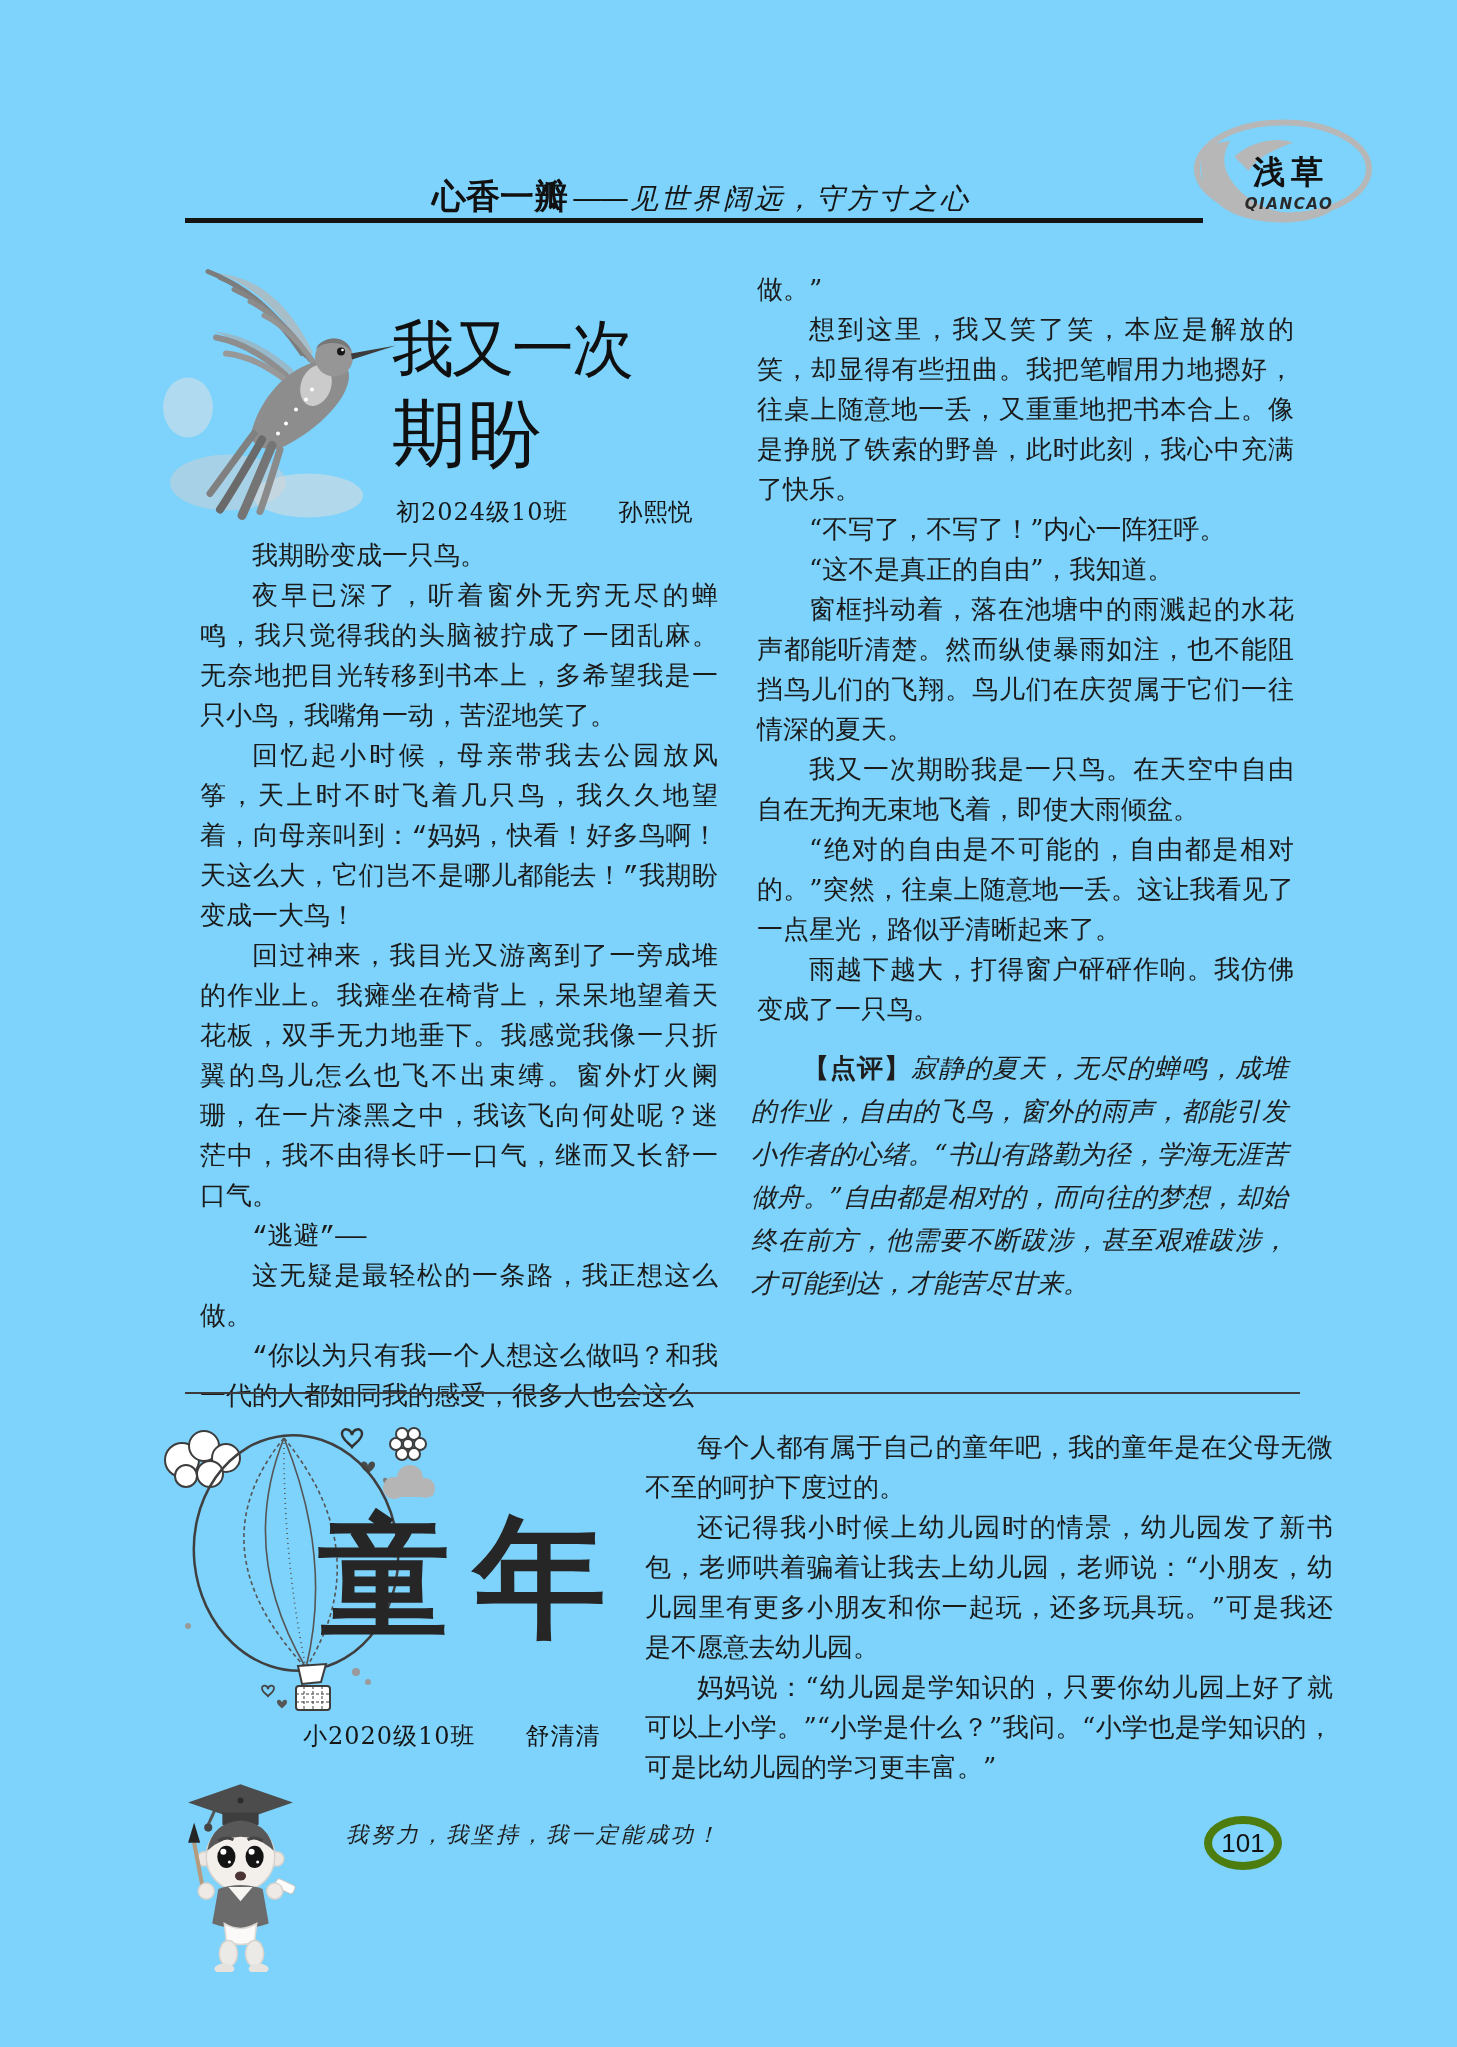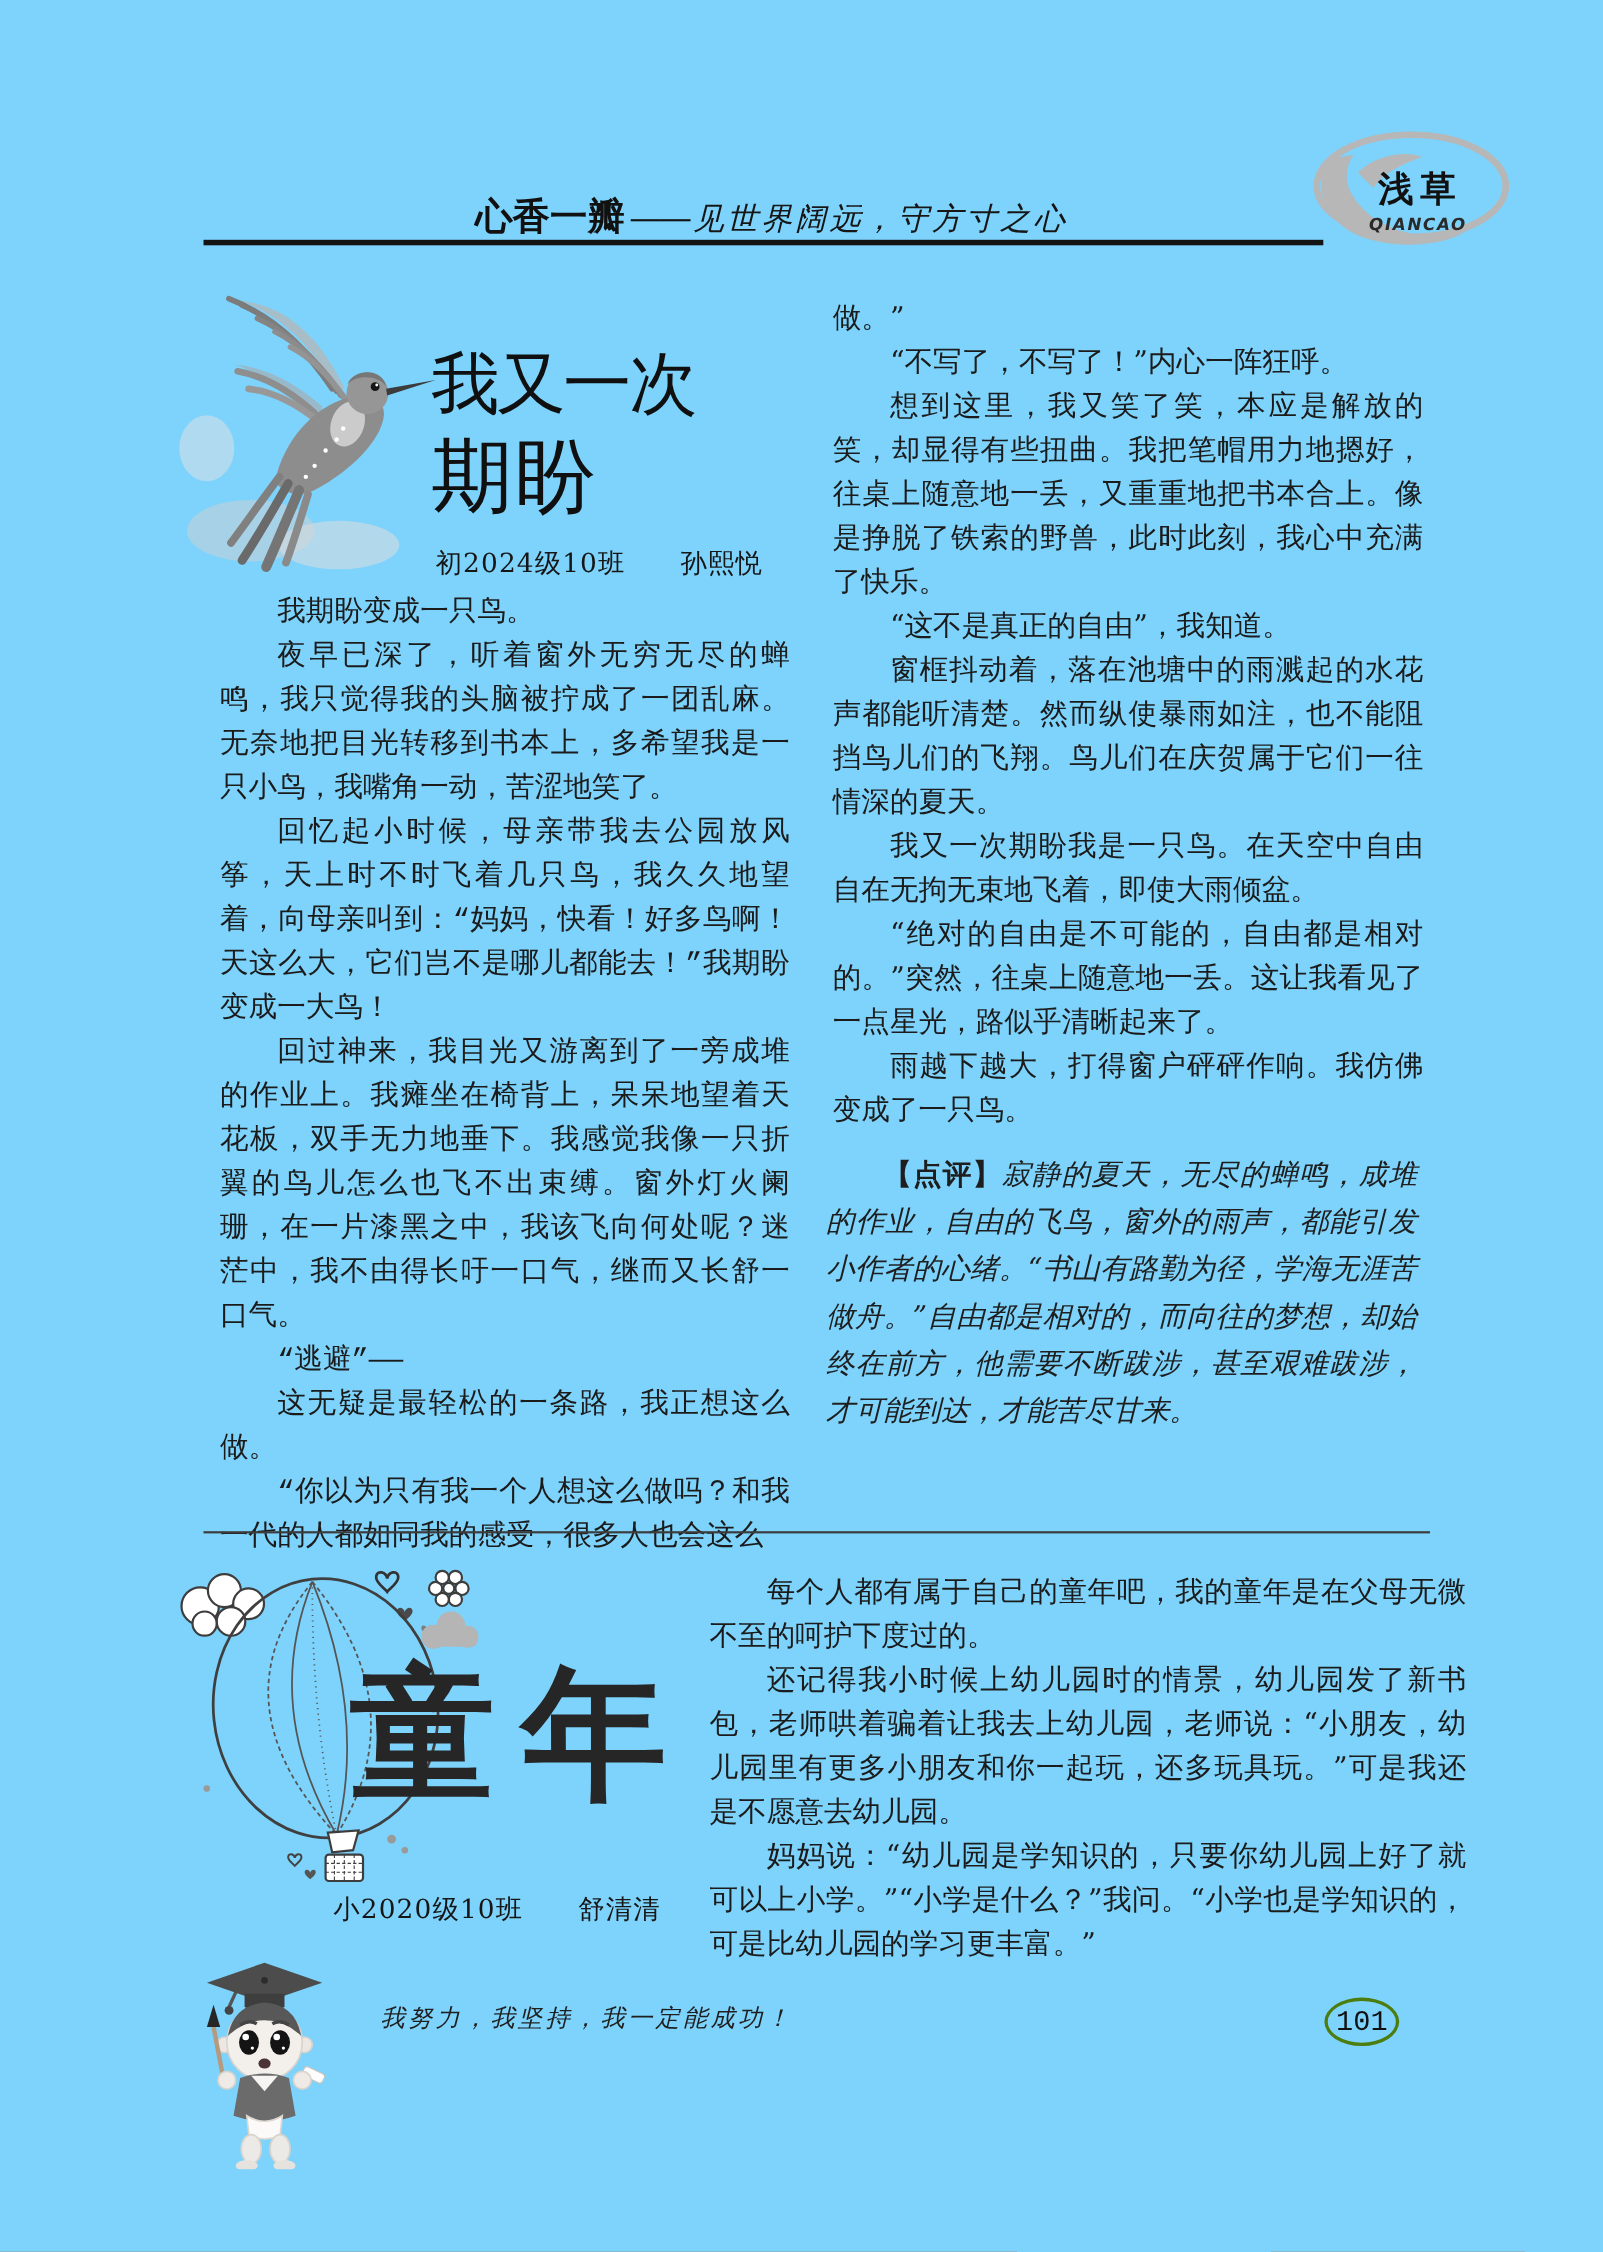--- a/index.html
+++ b/index.html
@@ -41,23 +41,23 @@
   .balloon{position:absolute;left:148px;top:1418px;width:295px;height:300px;}
   .a2-title{position:absolute;left:318px;top:1492px;font-size:132px;font-weight:900;line-height:170px;
             font-family:"DejaVu Sans","Liberation Sans",sans-serif;letter-spacing:24px;color:#262626;}
   .a2-byline{position:absolute;left:303px;top:1720px;font-size:24px;letter-spacing:1px;color:#161616;}
   .col-bottom{left:645px;top:1427px;width:688px;}
 
   
   .mascot{position:absolute;left:178px;top:1780px;width:126px;height:192px;}
   .slogan{position:absolute;left:346px;top:1820px;font-size:22px;font-style:italic;letter-spacing:3px;
           font-family:"DejaVu Sans","Liberation Sans",sans-serif;color:#1f1f1f;}
-  .page-num{position:absolute;left:1204px;top:1816px;width:62px;height:38px;border:3px solid #4d7c0f;
+  .page-num{position:absolute;left:1204px;top:1816px;width:62px;height:38px;border:8px solid #4d7c0f;
             border-radius:50%;display:flex;align-items:center;justify-content:center;
-            font-family:Liberation Mono, monospace;font-size:26px;color:#111;}
+            font-family:Liberation Sans, sans-serif;font-size:26px;color:#111;}
 </style>
 </head>
 <body>
 
 <div class="page">
 
   <div class="masthead">
     <span class="m-main">心香一瓣</span><span class="m-dash">——</span><span class="m-sub">见世界阔远，守方寸之心</span>
   </div>
   <div class="masthead-rule"></div>
@@ -120,22 +120,22 @@
     <p>夜早已深了，听着窗外无穷无尽的蝉鸣，我只觉得我的头脑被拧成了一团乱麻。无奈地把目光转移到书本上，多希望我是一只小鸟，我嘴角一动，苦涩地笑了。</p>
     <p>回忆起小时候，母亲带我去公园放风筝，天上时不时飞着几只鸟，我久久地望着，向母亲叫到：“妈妈，快看！好多鸟啊！天这么大，它们岂不是哪儿都能去！”我期盼变成一大鸟！</p>
     <p>回过神来，我目光又游离到了一旁成堆的作业上。我瘫坐在椅背上，呆呆地望着天花板，双手无力地垂下。我感觉我像一只折翼的鸟儿怎么也飞不出束缚。窗外灯火阑珊，在一片漆黑之中，我该飞向何处呢？迷茫中，我不由得长吁一口气，继而又长舒一口气。</p>
     <p>“逃避”——</p>
     <p>这无疑是最轻松的一条路，我正想这么做。</p>
     <p>“你以为只有我一个人想这么做吗？和我一代的人都如同我的感受，很多人也会这么</p>
   </div>
 
   <div class="col col-right">
     <p class="no-indent">做。”</p>
+    <p>想到这里，我又笑了笑，本应是解放的笑，却显得有些扭曲。我把笔帽用力地摁好，往桌上随意地一丢，又重重地把书本合上。像是挣脱了铁索的野兽，此时此刻，我心中充满了快乐。</p>
     <p>“不写了，不写了！”内心一阵狂呼。</p>
-    <p>想到这里，我又笑了笑，本应是解放的笑，却显得有些扭曲。我把笔帽用力地摁好，往桌上随意地一丢，又重重地把书本合上。像是挣脱了铁索的野兽，此时此刻，我心中充满了快乐。</p>
     <p>“这不是真正的自由”，我知道。</p>
     <p>窗框抖动着，落在池塘中的雨溅起的水花声都能听清楚。然而纵使暴雨如注，也不能阻挡鸟儿们的飞翔。鸟儿们在庆贺属于它们一往情深的夏天。</p>
     <p>我又一次期盼我是一只鸟。在天空中自由自在无拘无束地飞着，即使大雨倾盆。</p>
     <p>“绝对的自由是不可能的，自由都是相对的。”突然，往桌上随意地一丢。这让我看见了一点星光，路似乎清晰起来了。</p>
     <p>雨越下越大，打得窗户砰砰作响。我仿佛变成了一只鸟。</p>
   </div>
 
   <div class="comment">
     <p class="comment-p">
       <b class="comment-label">【点评】</b><span>寂静的夏天，无尽的蝉鸣，成堆的作业，自由的飞鸟，窗外的雨声，都能引发小作者的心绪。“书山有路勤为径，学海无涯苦做舟。”自由都是相对的，而向往的梦想，却始终在前方，他需要不断跋涉，甚至艰难跋涉，才可能到达，才能苦尽甘来。</span>

